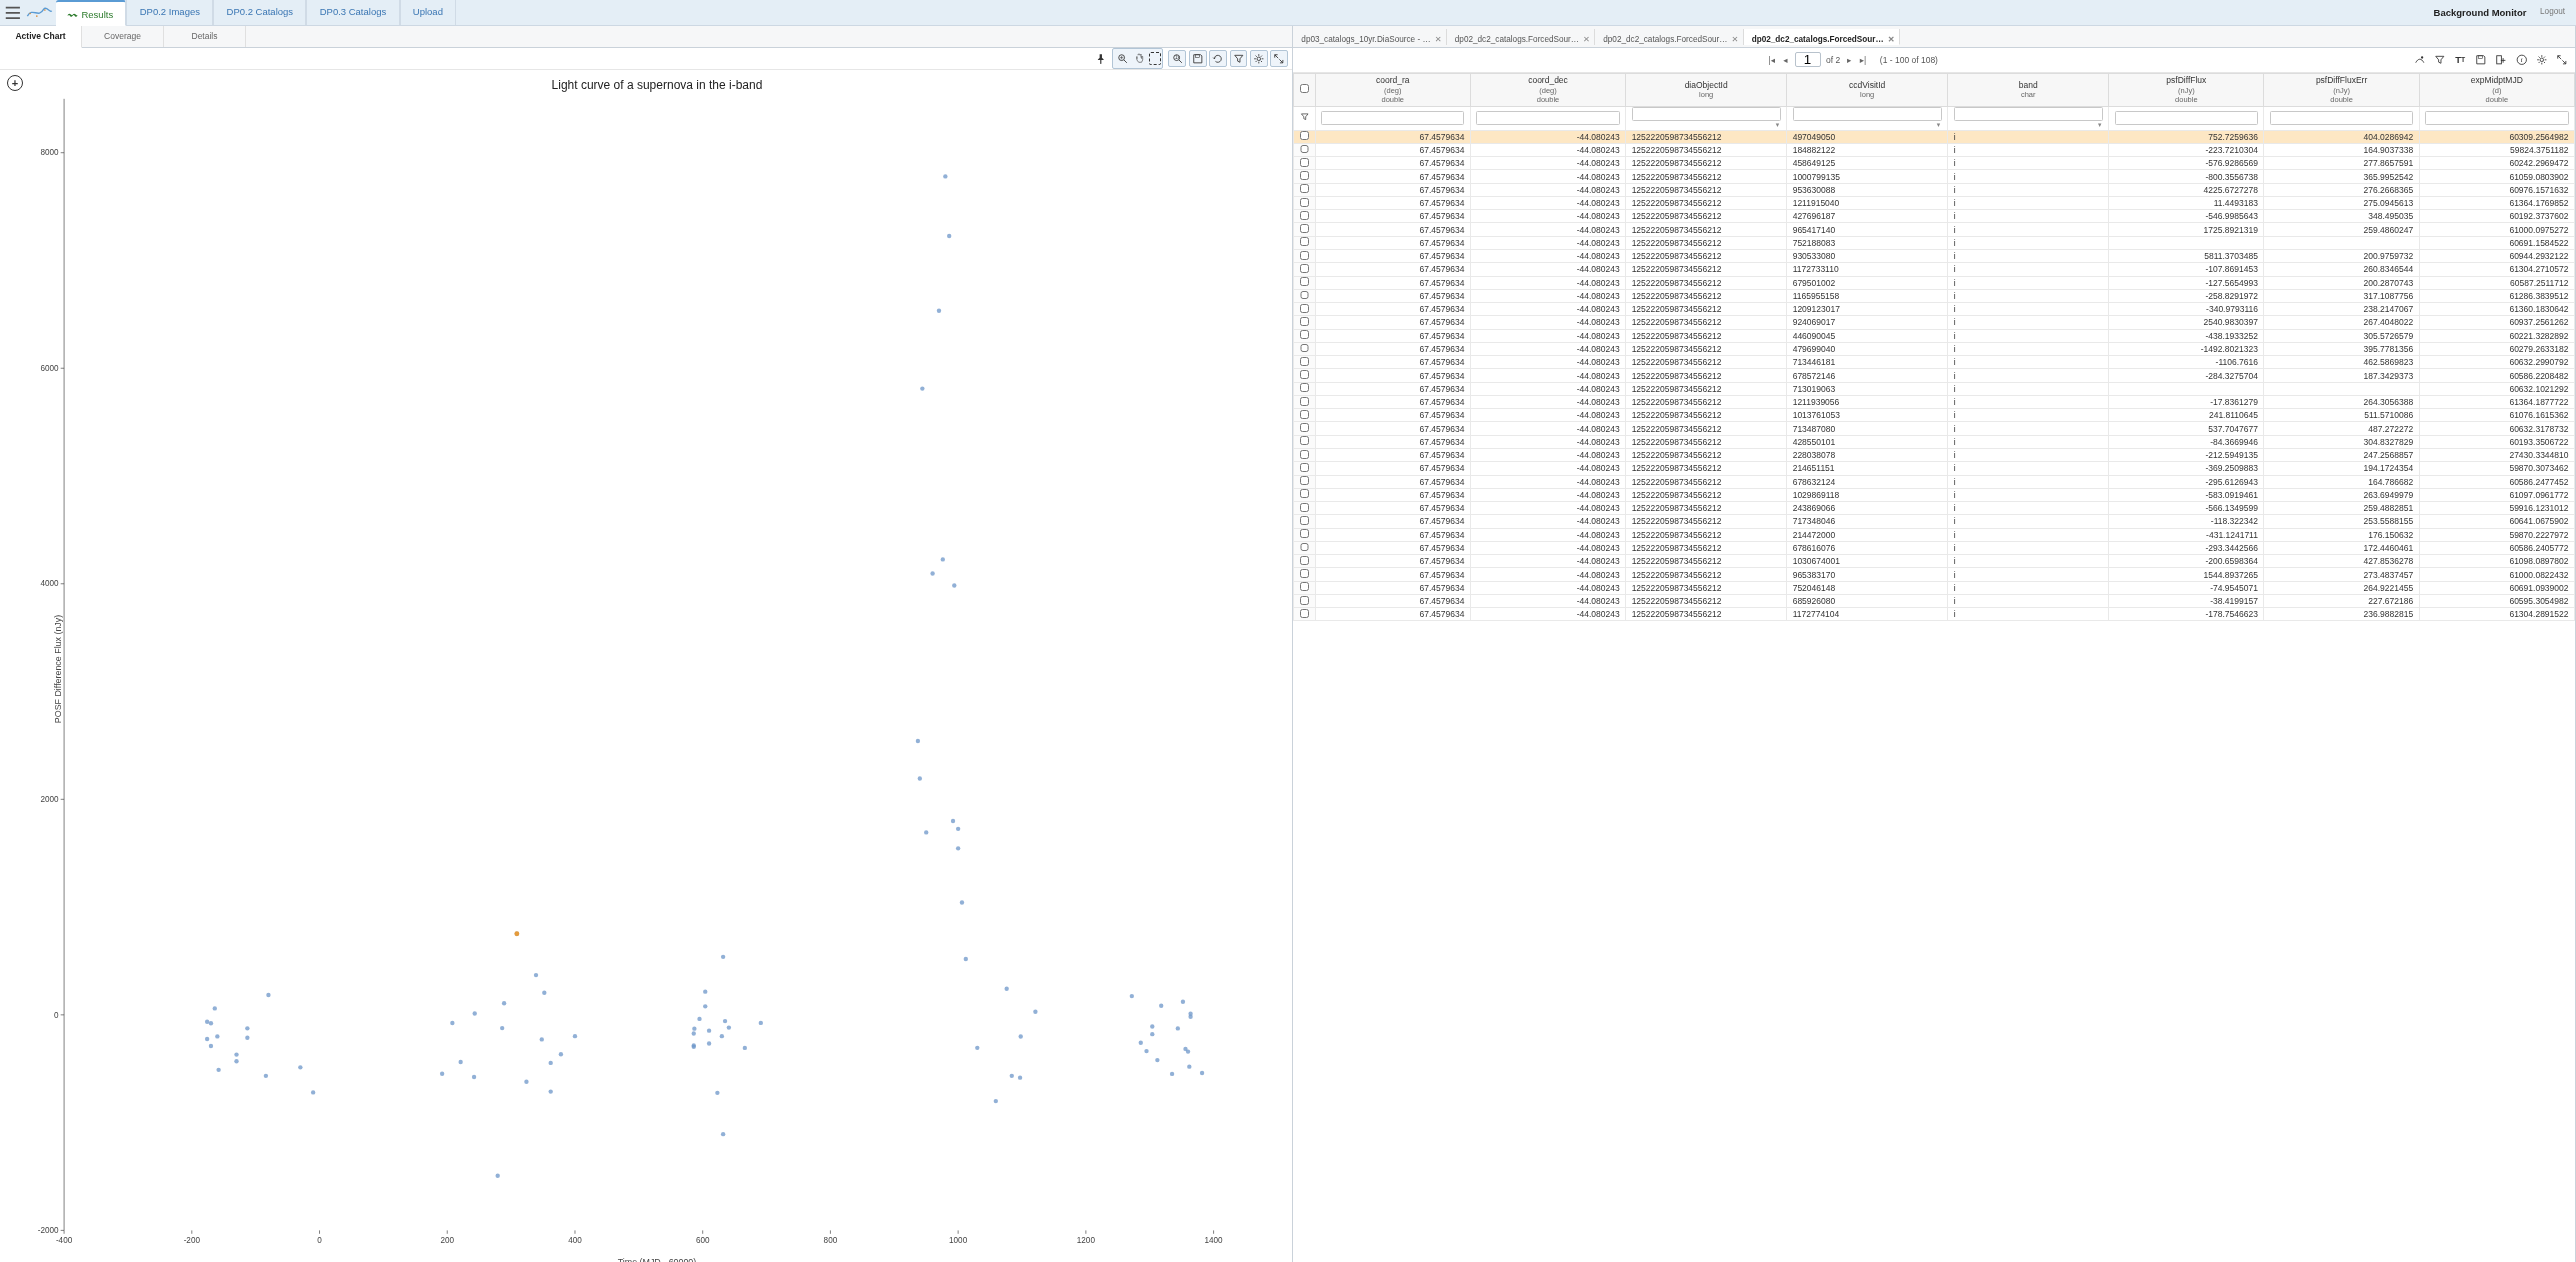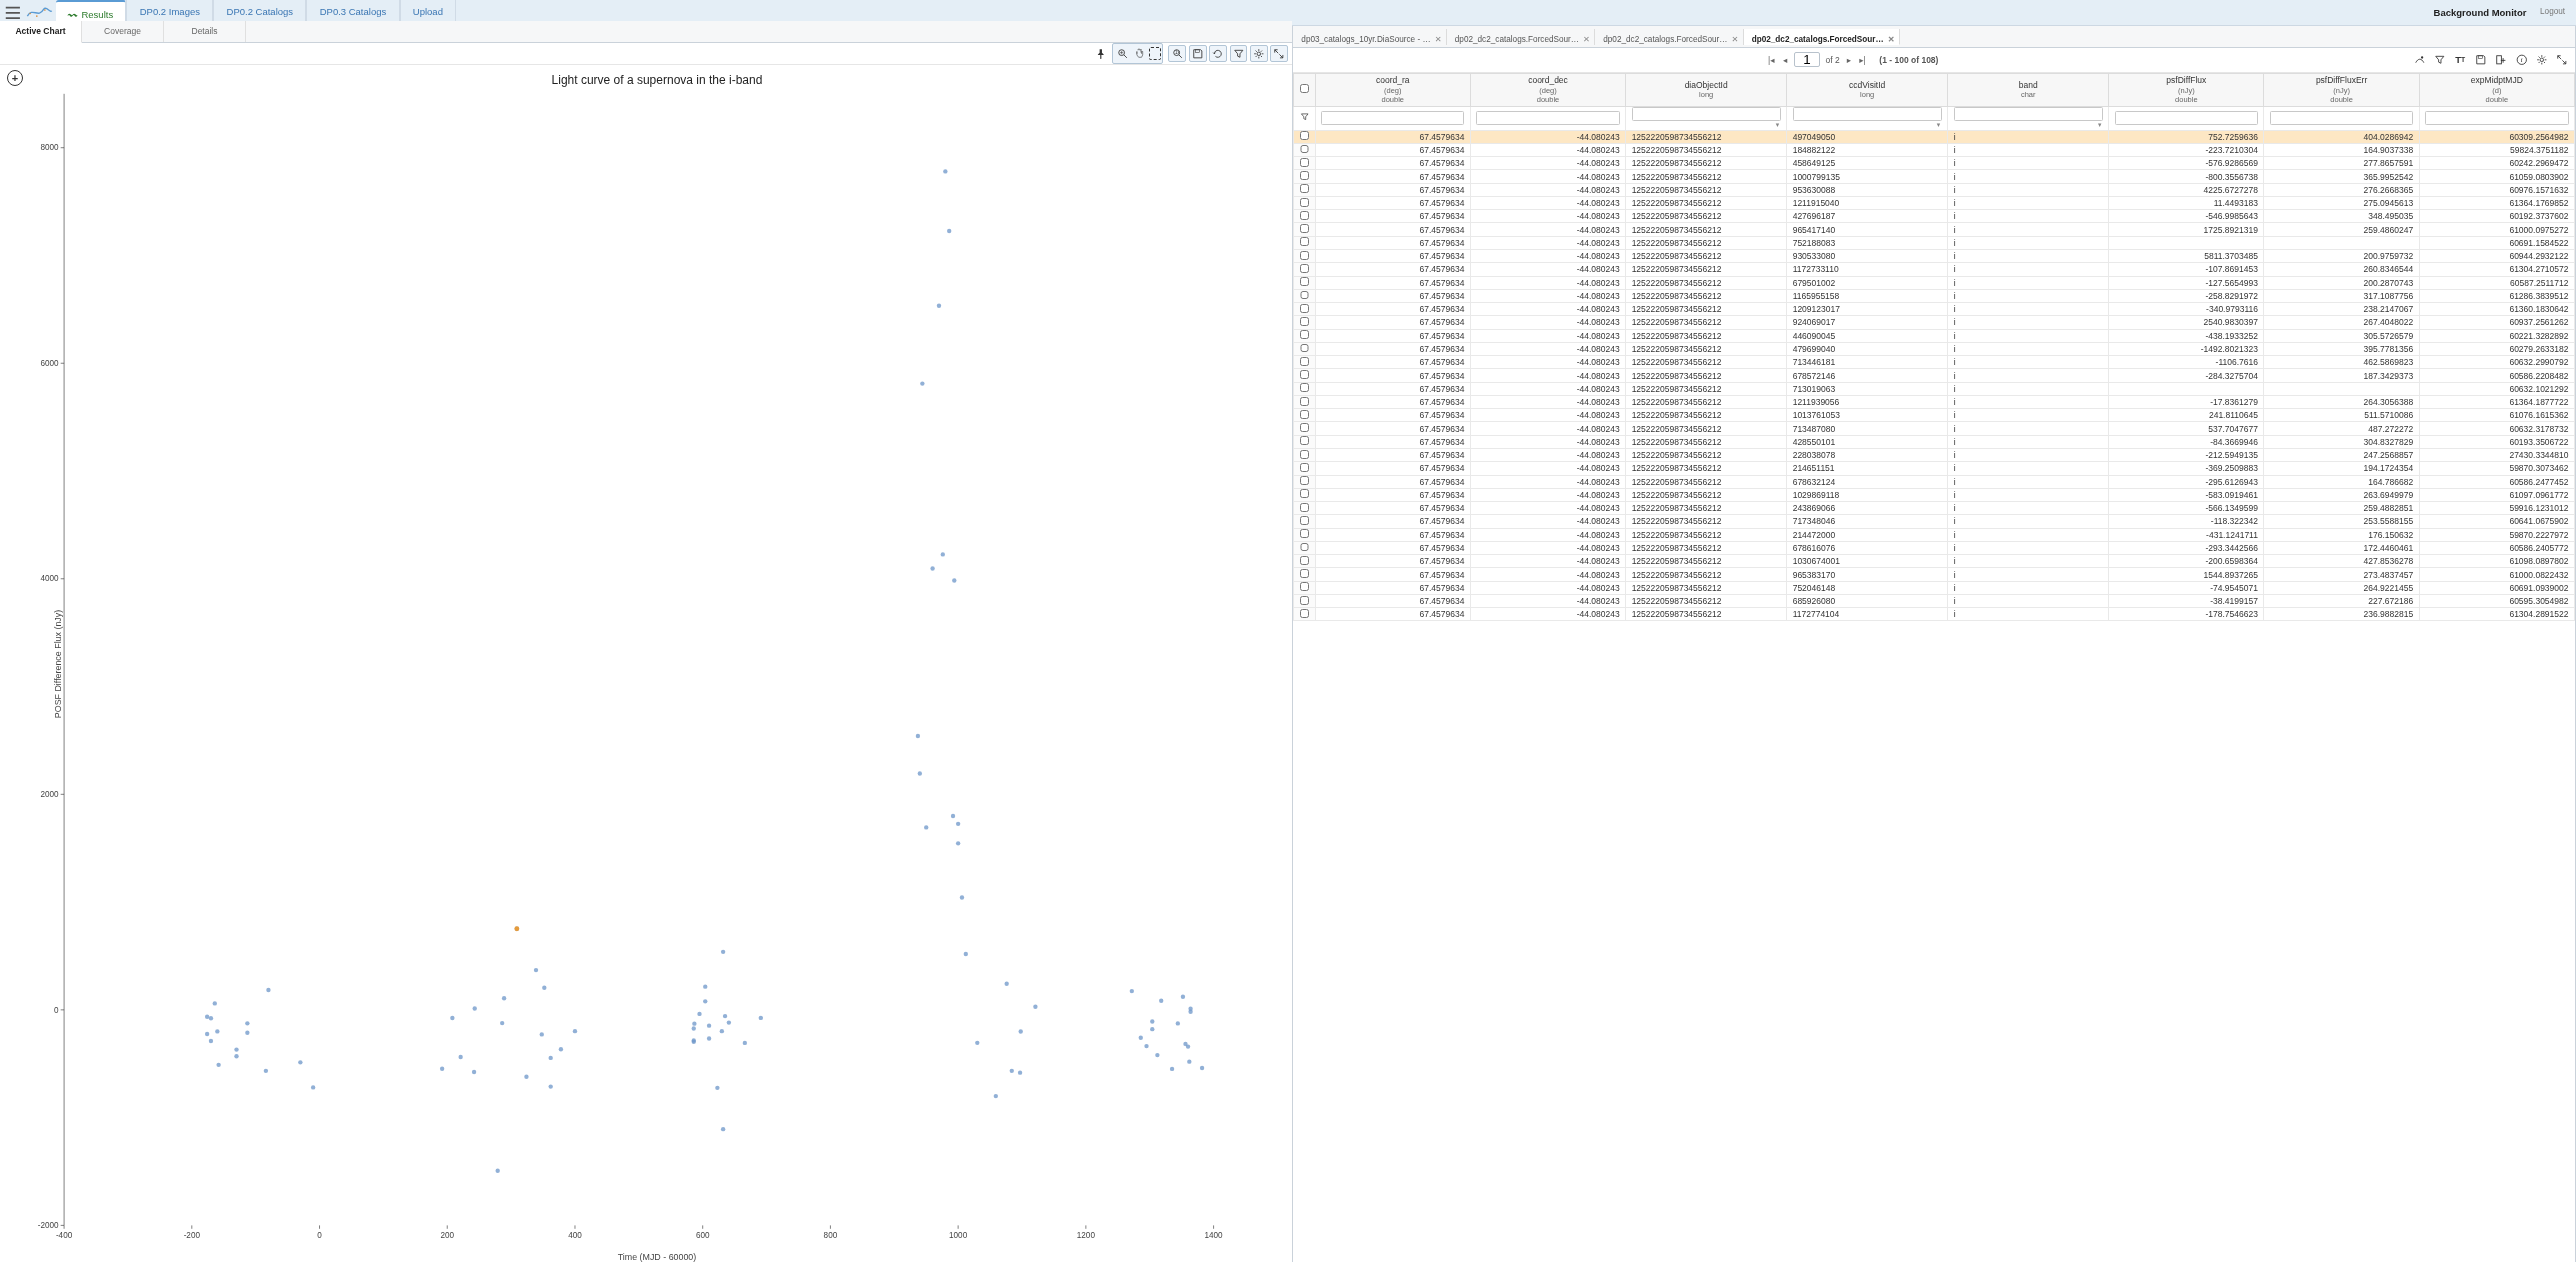--- a/index.html
+++ b/index.html
@@ -15,21 +15,21 @@
   .top-tab:first-child { border-left:none; }
   .top-tab.active { background:#fff; border-top:2px solid #5a9bd4; color:#2b7a2b; border-bottom:0.7px solid #fff; position:relative; top:0.7px; border-radius:2.7px 2.7px 0 0; }
   .top-tab.active .tab-check { color:#2b7a2b; margin-right:4.1px; }
   .spacer { flex:1; }
   .top-right { display:flex; padding-right:6.8px; gap:13.6px; }
   .bg-monitor { font-weight:bold; color:#212121; cursor:pointer; }
   .logout { color:#777; font-size:8.2px; cursor:pointer; }
 
   
   .main { display:flex; height:calc(100% - 26px); }
-  .pane { position:relative; display:flex; flex-direction:column; border-right:0.7px solid #cad2da;justify-content:flex-end; }
+  .pane { position:relative; display:flex; flex-direction:column; border-right:0.7px solid #cad2da; }
   .pane.left { flex:0 0 50.2%; }
   .pane.right { flex:1; min-width:0; }
 
   
   .subtabs { display:flex; align-items:center; height:22px; border-bottom:0.7px solid #cad2da; background:#f6f7f8; font-size:8.5px; }
   .subtab { width:82px; text-align:center; line-height:20.5px; color:#666; border-right:0.7px solid #e0e0e0; cursor:pointer; }
   .subtab.active { font-weight:bold; color:#222; background:#fff; border-bottom:1.4px solid #fff; position:relative; top:0.7px; }
   .add-circle { width:16.4px; height:16.4px; border:1.4px solid #333; border-radius:50%; display:flex; align-items:center; justify-content:center; margin:4.1px 0 0 5.5px; cursor:pointer; font-weight:bold; font-size:11px; color:#333; position:absolute; top:23px; left:1.4px; }
 
   
@@ -53,21 +53,21 @@
   .table-tabs { display:flex; align-items:center; height:22px; border-bottom:0.7px solid #cad2da; background:#f6f7f8; font-size:8.2px; }
   .ttab { position:relative; padding:0 15px 0 8.2px; height:16px; line-height:22px; border-right:0.7px solid #dcdcdc; color:#555; cursor:pointer; white-space:nowrap; max-width:157px; overflow:hidden; text-overflow:ellipsis; }
   .ttab.active { background:#fff; font-weight:bold; color:#222; border-bottom:1.4px solid #fff; }
   .ttab .close { position:absolute; right:4.1px; top:0; color:#888; cursor:pointer; }
 
   
   .table-bar { display:flex; align-items:center; height:24.5px; border-bottom:0.7px solid #e6e6e6; padding:0 4.1px; gap:2.7px; }
   .pager { display:flex; align-items:center; gap:5.5px; margin:0 auto; font-size:8.5px; color:#555; }
   .pager .nav-btn { cursor:pointer; color:#666; padding:0 1.4px; user-select:none; }
   .pager input { width:26px; height:15px; text-align:center; border:0.7px solid #b8c2cc; border-radius:2px; background:#fff; }
-  .pager .range { margin-left:6.8px;font-weight:bold; }
+  .pager .range { margin-left:6.8px; }
   .table-tools { display:flex; align-items:center; gap:2.7px; }
   .table-tools .tool-ico { font-size:10.2px; }
 
   
   .table-scroll { flex:1; overflow:auto; position:relative; }
   table.data { border-collapse:collapse; width:100%; font-size:8.5px; }
   table.data th { background:#f7f7f7; font-weight:normal; color:#333; border:0.7px solid #dcdcdc; padding:1.4px 4.1px; text-align:center; line-height:1.25; position:sticky; top:0; z-index:2; }
   table.data th .colname { font-weight:normal; }
   table.data th .unit, table.data th .dtype { color:#666; font-size:7.5px; }
   .filter-row td { border:0.7px solid #dcdcdc; padding:0.7px; background:#fff; position:sticky; top:0; z-index:1; }

